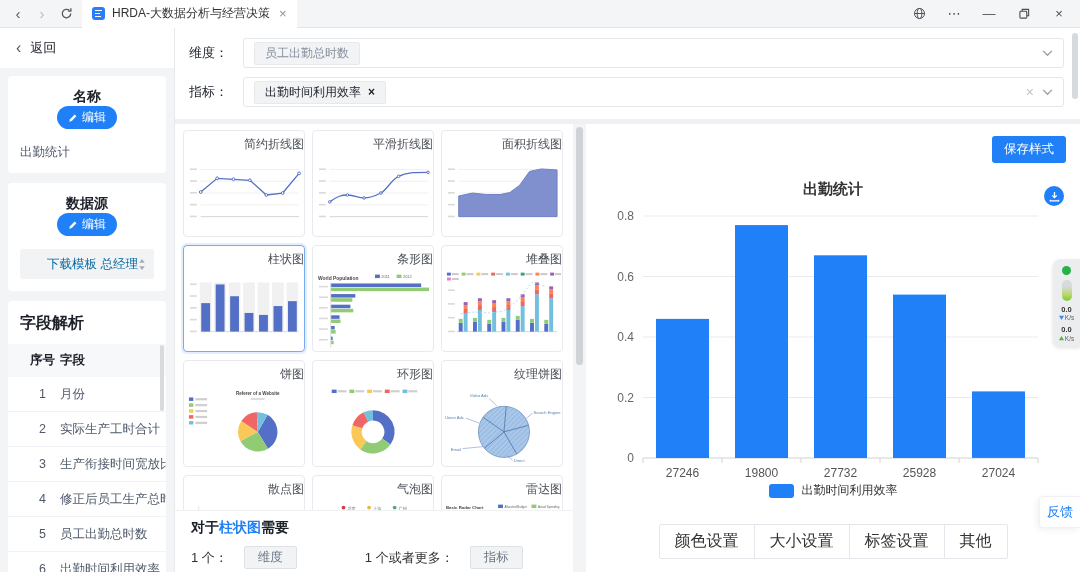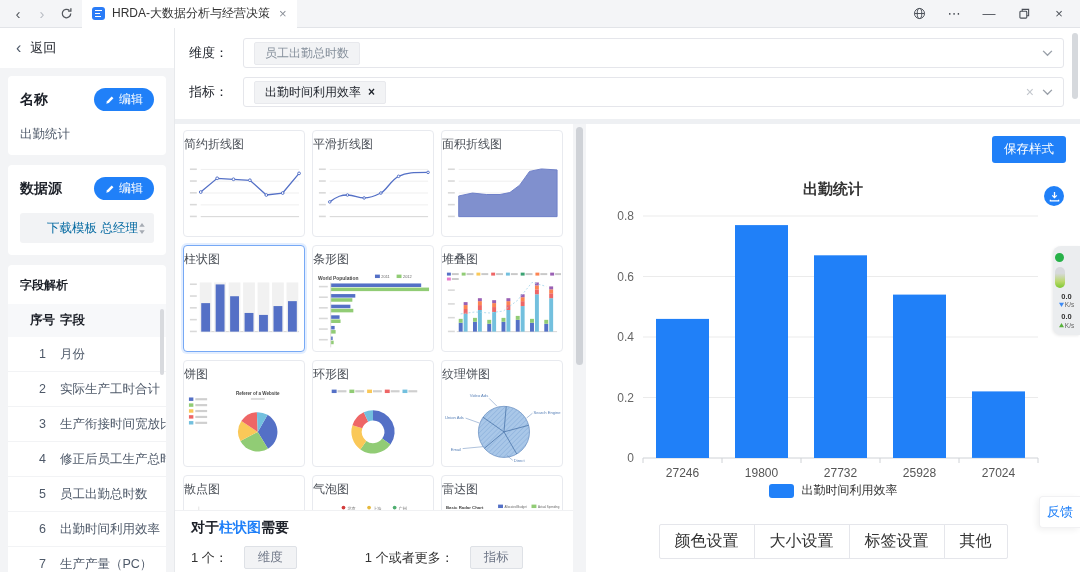--- a/index.html
+++ b/index.html
@@ -24,27 +24,27 @@
   .win-controls .wc { display:flex; align-items:center; justify-content:center; width:16px; height:16px; font-size:13px; }
 
   
   .app { display:flex; height:544px; position:relative; background:#f0f2f5; }
 
   
   .sidebar { width:175px; background:#f3f4f6; border-right:1px solid #e7e9ec; display:flex; flex-direction:column; flex:none; }
   .back-row { background:#fff; height:40px; display:flex; align-items:center; gap:9px; padding:0 16px; font-size:13px; color:#1d2129; margin-bottom:8px; }
   .back-row .chv { font-size:16px; color:#4e5969; line-height:1; }
   .card { background:#fff; border-radius:4px; margin:0 8px 10px; padding:12px; }
-  .card-head { display:flex; justify-content:space-between; align-items:center; }
+  .card-head { display:flex; justify-content:space-between; align-items:center;flex-direction:column; }
   .card-title { font-size:14px; font-weight:bold; color:#1d2129; }
   .edit-btn { display:flex; align-items:center; gap:4px; background:#2080f8; color:#fff; font-size:12px; border:none; border-radius:999px; padding:3px 11px; cursor:default; }
   .card-value { margin-top:15px; font-size:12.5px; color:#4e5969; }
   .select-box { margin-top:13px; height:30px; background:#f2f3f5; border-radius:3px; display:flex; align-items:center; justify-content:flex-end; padding:0 8px 0 10px; font-size:12.5px; color:#0369a1; }
   .fields-card { flex:1; margin:0 8px; padding:12px 0 0; overflow:hidden; position:relative; border-radius:4px 4px 0 0; background:#fff; }
-  .fields-title { padding:0 12px; font-weight:bold; font-size:12px; color:#1d2129; }
+  .fields-title { padding:0 12px; font-weight:bold; font-size:16px; color:#1d2129; }
   .ftable { margin-top:10px; }
   .frow { display:flex; height:35px; align-items:center; border-bottom:1px solid #f2f3f5; font-size:12.5px; color:#4e5969; }
   .frow .c1 { width:52px; padding-left:17px; flex:none;text-align:center; }
   .frow .c2 { white-space:nowrap; overflow:hidden; }
   .fhead { background:#f7f8fa; font-weight:bold; color:#1d2129; height:33px; border-bottom:none; }
   .ftable-thumb { position:absolute; right:2px; top:44px; width:4px; height:66px; background:#d8dade; border-radius:2px; }
 
   
   .content { flex:1; display:flex; flex-direction:column; min-width:0; }
   .selectors { background:#fff; padding:10px 16px 12px 14px; display:flex; flex-direction:column; gap:9px; border-bottom:5px solid #eef0f3; }
@@ -57,21 +57,21 @@
   .sel-spacer { flex:1; }
   .clear-x { color:#c2c6cc; font-size:14px; }
 
   .split { flex:1; display:flex; min-height:0; }
 
   
   .gallery-col { width:398px; background:#fff; display:flex; flex-direction:column; flex:none; }
   .cards { flex:1; overflow:hidden; padding:6px 8px 0; display:flex; flex-wrap:wrap; gap:8px 7px; align-content:flex-start; }
   .gcard { width:122px; height:107px; border:1px solid #e8eaef; border-radius:4px; background:#fff; padding-top:5px; overflow:hidden; }
   .gcard.selected { border:1px solid #77a9f5; box-shadow:0 0 0 2px rgba(41,121,255,.13); }
-  .gcard-title { text-align:left; font-size:12px; color:#4a4f57; white-space:nowrap; }
+  .gcard-title { text-align:right; font-size:12px; color:#4a4f57; white-space:nowrap; }
   .gcard svg { display:block; margin:1px auto 0; }
   .requirement { height:62px; border-top:1px solid #f0f1f3; padding:8px 16px 0; background:#fff; }
   .req-title { font-size:14px; font-weight:bold; color:#1d2129; }
   .req-title .hl { color:#2080f8; }
   .req-needs { margin-top:9px; display:flex; align-items:center; gap:16px; font-size:13px; color:#333; }
   .req-tag { background:#f2f3f5; border:1px solid #dee1e6; border-radius:2px; padding:2px 13px; font-size:12.5px; color:#6e7687; }
   .req-gap { width:36px; }
 
   .mid-scrollbar { width:13px; background:#f3f4f6; position:relative; flex:none; }
   .mid-thumb { position:absolute; top:3px; left:3px; width:7px; height:238px; background:#cfd2d7; border-radius:4px; }
@@ -82,21 +82,21 @@
   .chart-title { position:absolute; top:56px; left:0; width:100%; text-align:center; font-size:15px; font-weight:bold; color:#333; }
   .dl-icon { position:absolute; top:62px; right:16px; width:20px; height:20px; border-radius:50%; background:#2080f8; display:flex; align-items:center; justify-content:center; }
   #main-chart { position:absolute; top:84px; left:0; }
   .legend { position:absolute; top:358px; left:0; width:100%; display:flex; justify-content:center; align-items:center; gap:8px; font-size:12px; color:#333; }
   .legend-swatch { width:25px; height:14px; border-radius:3px; background:#2080f8; }
   .settings { position:absolute; top:400px; left:0; width:100%; display:flex; justify-content:center; }
   .set-btn { border:1px solid #e5e6eb; background:#fff; padding:6px 15px; font-size:16px; color:#333; margin-left:-1px; cursor:default; }
   .set-btn:first-child { border-radius:2px 0 0 2px; margin-left:0; }
   .set-btn:last-child { border-radius:0 2px 2px 0; }
   .feedback { position:absolute; top:372px; right:0; background:#fff; border:1px solid #f1f1f3; border-right:none; border-radius:4px 0 0 4px; padding:6px 7px; font-size:13px; color:#2080f8; box-shadow:-2px 2px 6px rgba(0,0,0,.06); }
-  .net-widget { position:absolute; top:122px; right:0; width:27px; padding:7px 2px 6px; background:#ebedef; border-radius:8px 0 0 8px; display:flex; flex-direction:column; gap:5px; box-shadow:-1px 1px 3px rgba(0,0,0,.08); }
+  .net-widget { position:absolute; top:135px; right:0; width:27px; padding:7px 2px 6px; background:#ebedef; border-radius:8px 0 0 8px; display:flex; flex-direction:column; align-items:center; gap:5px; box-shadow:-1px 1px 3px rgba(0,0,0,.08); }
   .nw-dot { width:9px; height:9px; border-radius:50%; background:#27b148; }
   .nw-capsule { width:10px; height:21px; border-radius:6px; background:linear-gradient(#d7d9dc 30%, #b9d86a 70%, #7ec832); }
   .nw-line { display:flex; flex-direction:column; align-items:center; line-height:1.1; }
   .nw-val { font-size:7.5px; color:#333; font-weight:bold; }
   .nw-sub { display:flex; align-items:center; gap:1px; font-size:6.5px; color:#666; }
   .page-scrollbar { position:absolute; right:2px; top:5px; width:6px; height:66px; background:#d6d9dd; border-radius:3px; z-index:5; }
 </style>
 </head>
 <body>
 

